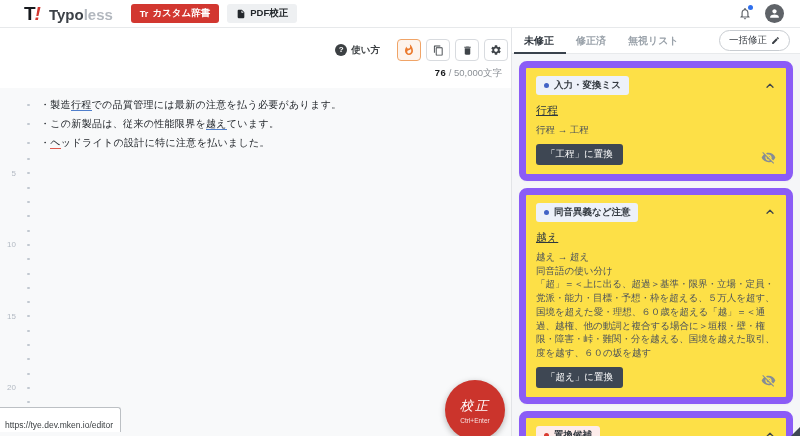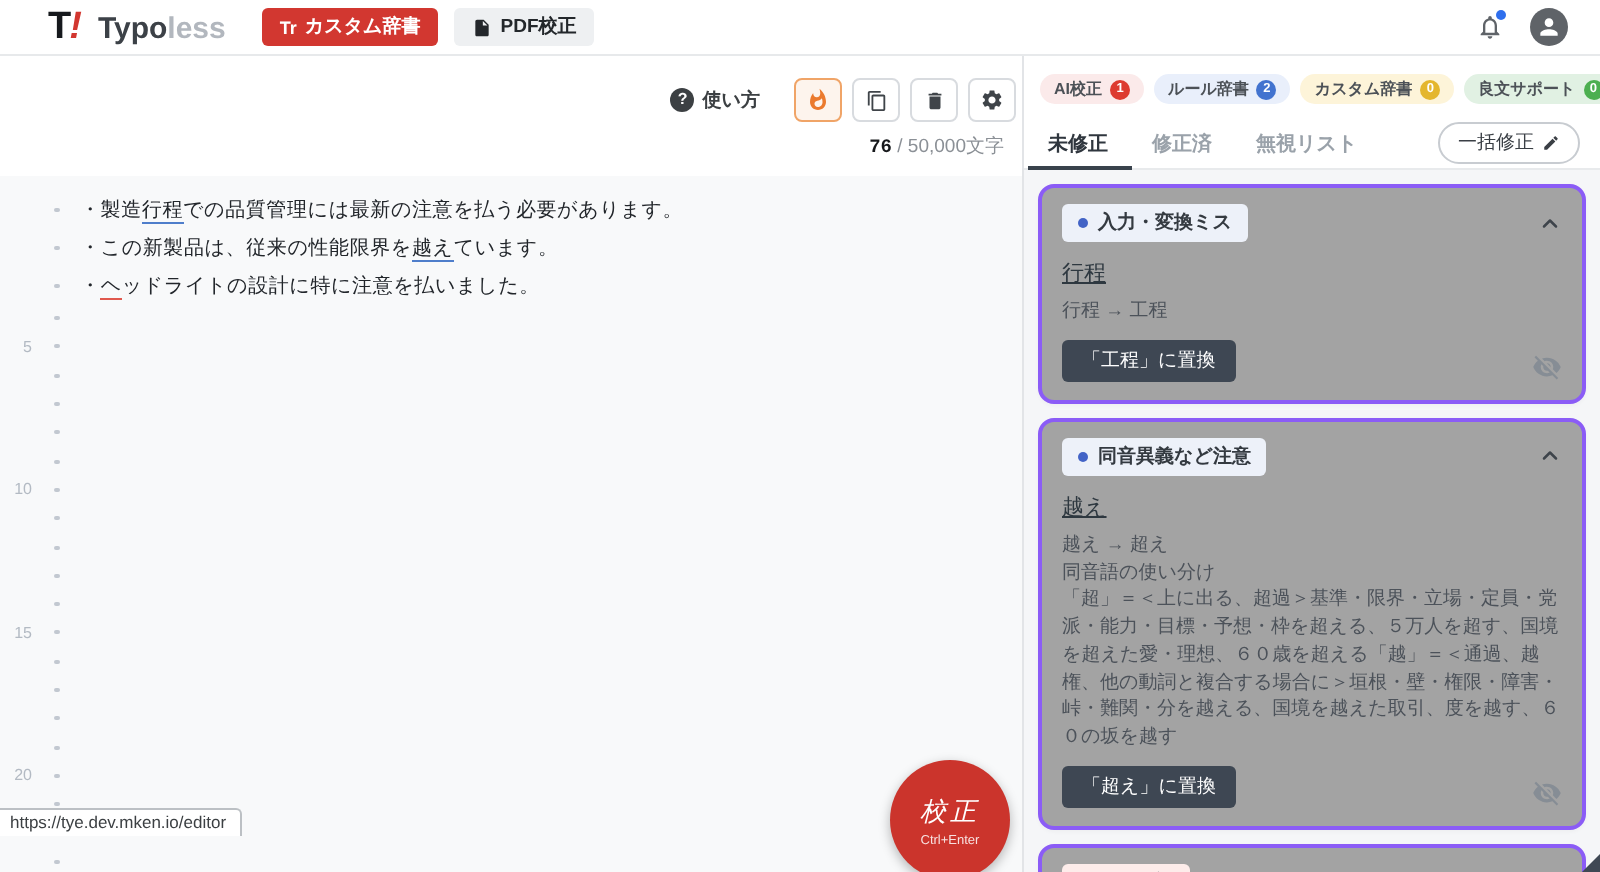--- a/index.html
+++ b/index.html
@@ -61,23 +61,23 @@
 
   
   .proof-fab { position:absolute; left:445px; top:352px; width:60px; height:60px;
     border-radius:50%; background:#cb342c; color:#fff; display:flex; flex-direction:column;
     align-items:center; justify-content:center; cursor:pointer;
     box-shadow:0 2px 6px rgba(0,0,0,.28); }
   .proof-label { font-size:13px; letter-spacing:2px;font-style:italic; }
   .proof-shortcut { font-size:6.5px; margin-top:2px; color:rgba(255,255,255,.85); }
 
   
-  .status-tip { position:absolute; left:0; bottom:18px; background:#fff;
+  .status-tip { position:absolute; left:0; bottom:4px; background:#fff;
     border:1px solid #bcc0c4; border-left:none; border-bottom:none;
-    border-top-right-radius:3px; padding:1px 7px 2px 5px; font-size:8.5px; color:#3c4043; z-index:4; }
+    border-top-right-radius:3px; padding:12px 7px 2px 5px; font-size:8.5px; color:#3c4043; z-index:4; }
 
   
   .filters-row { display:flex; gap:5px; padding:9px 5px 7px 8px; flex-wrap:nowrap; overflow:hidden; }
   .filter-pill { display:inline-flex; align-items:center; gap:4px; border-radius:9px;
     padding:2px 7px; font-size:8px; font-weight:bold; color:#4c5157; white-space:nowrap; cursor:pointer; }
   .filter-badge { min-width:10px; height:10px; border-radius:50%; color:#fff; font-size:6.5px;
     font-weight:bold; display:flex; align-items:center; justify-content:center; }
 
   .tabs-row { display:flex; align-items:center; border-bottom:1px solid #e8eaec;
     padding:0 10px 0 12px; height:26px; flex-shrink:0; }
@@ -85,21 +85,21 @@
     position:relative; height:100%; display:flex; align-items:center; }
   .tab.active { color:#2f363e; font-weight:bold; }
   .tab.active::after { content:''; position:absolute; left:-10px; right:-12px; bottom:-1px;
     height:2.5px; background:#39424c; }
   .bulk-btn { margin-left:auto; display:flex; align-items:center; gap:4px;
     border:1px solid #c8ccd1; border-radius:11px; padding:3px 9px; font-size:9.5px;
     color:#3a3f45; background:#fff; cursor:pointer; font-family:inherit; }
 
   .cards-area { flex:1; background:#f5f6f8; padding:7px; display:flex; flex-direction:column;
     gap:7px; overflow:hidden; }
-  .card { background:#a3a3a3; border:2px solid #8b5cf6; border-radius:8px;
+  .card { background:#fde047; border:7px solid #8b5cf6; border-radius:8px;
     padding:8px 10px 9px; box-shadow:0 1px 2px rgba(0,0,0,.03); flex-shrink:0; }
   .card-head { display:flex; justify-content:space-between; align-items:center; }
   .chip { display:inline-flex; align-items:center; gap:5px; padding:3px 8px;
     border-radius:3px; font-size:9.5px; font-weight:bold; color:#343a41; }
   .chip-blue { background:#edf1f9; }
   .chip-red  { background:#fdecea; }
   .chip-dot { width:5px; height:5px; border-radius:50%; }
   .chip-blue .chip-dot { background:#4263c6; }
   .chip-red  .chip-dot { background:#da3b30; }
   .chev { cursor:pointer; display:flex; }
@@ -294,38 +294,20 @@
 
     <div class="proof-fab">
       <span class="proof-label">校正</span>
       <span class="proof-shortcut">Ctrl+Enter</span>
     </div>
 
     <div class="status-tip">https://tye.dev.mken.io/editor</div>
   </div>
 
   <div class="right-panel">
-    <div class="filters-row" id="filters">
-        <span class="filter-pill" style="background: rgb(251, 234, 234);">
-          <span>AI校正</span>
-          <span class="filter-badge" style="background: rgb(221, 59, 48);">1</span>
-        </span>
-        <span class="filter-pill" style="background: rgb(233, 239, 251);">
-          <span>ルール辞書</span>
-          <span class="filter-badge" style="background: rgb(66, 115, 207);">2</span>
-        </span>
-        <span class="filter-pill" style="background: rgb(253, 244, 217);">
-          <span>カスタム辞書</span>
-          <span class="filter-badge" style="background: rgb(228, 182, 46);">0</span>
-        </span>
-        <span class="filter-pill" style="background: rgb(225, 241, 227);">
-          <span>良文サポート</span>
-          <span class="filter-badge" style="background: rgb(76, 175, 80);">0</span>
-        </span>
-      </div>
 
     <div class="tabs-row">
       <span id="tabs" style="display:flex;height:100%;">
           <span class="tab active">未修正</span>
           <span class="tab">修正済</span>
           <span class="tab">無視リスト</span>
         </span>
       <button class="bulk-btn">
         <span>一括修正</span>
         <span style="display:flex;">

